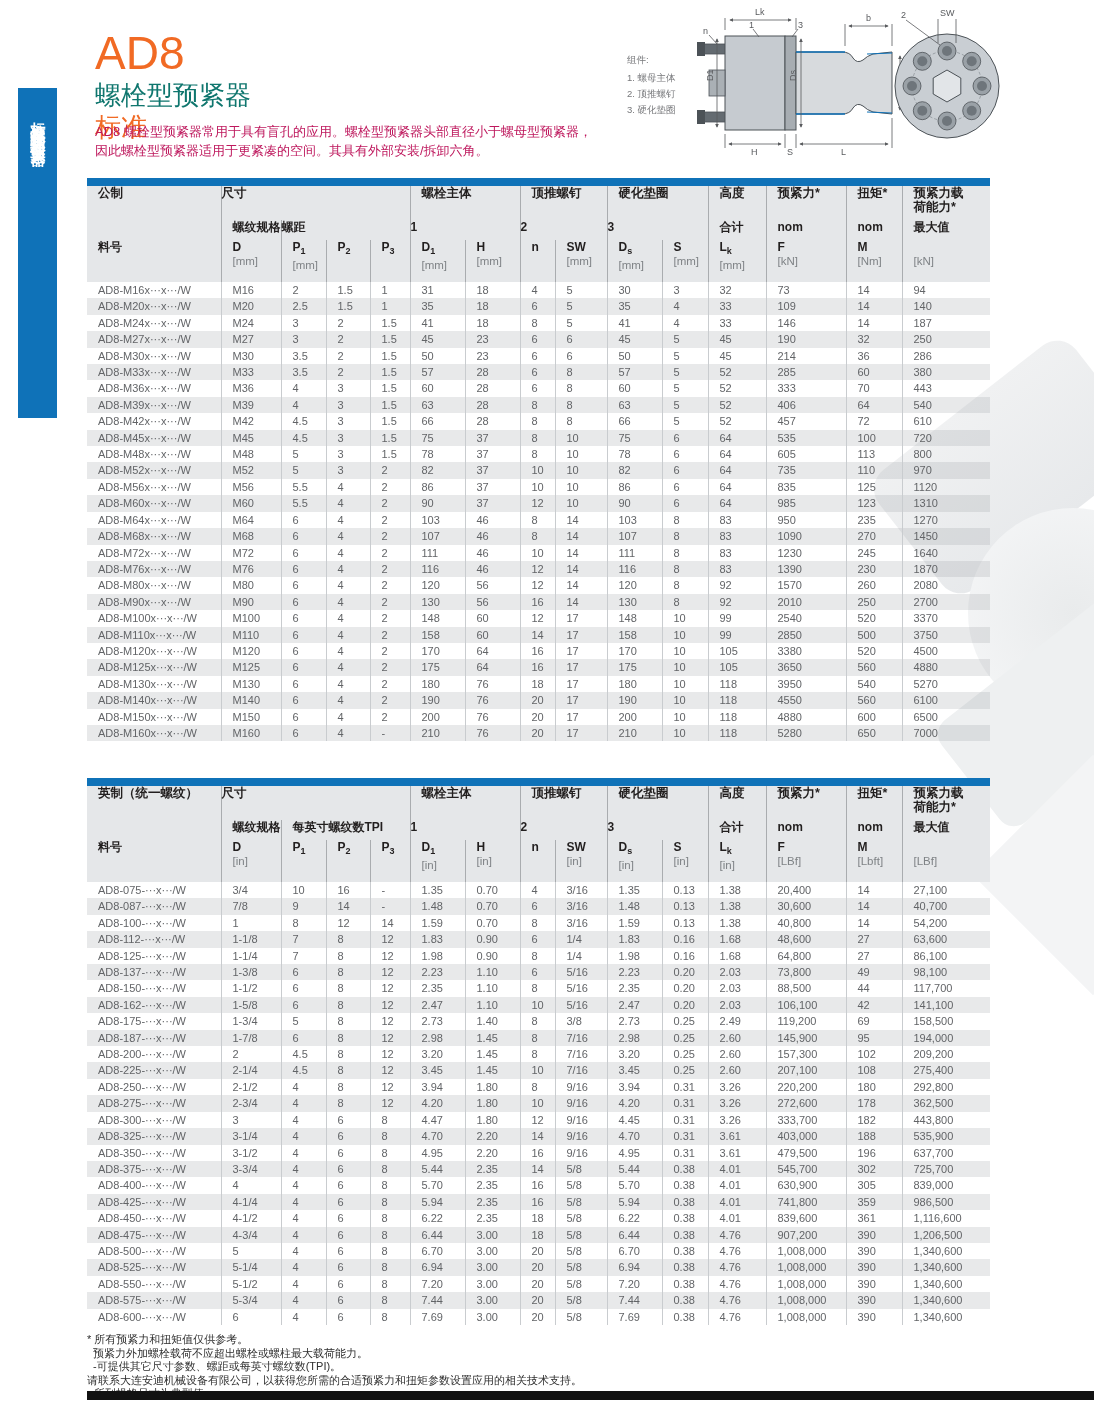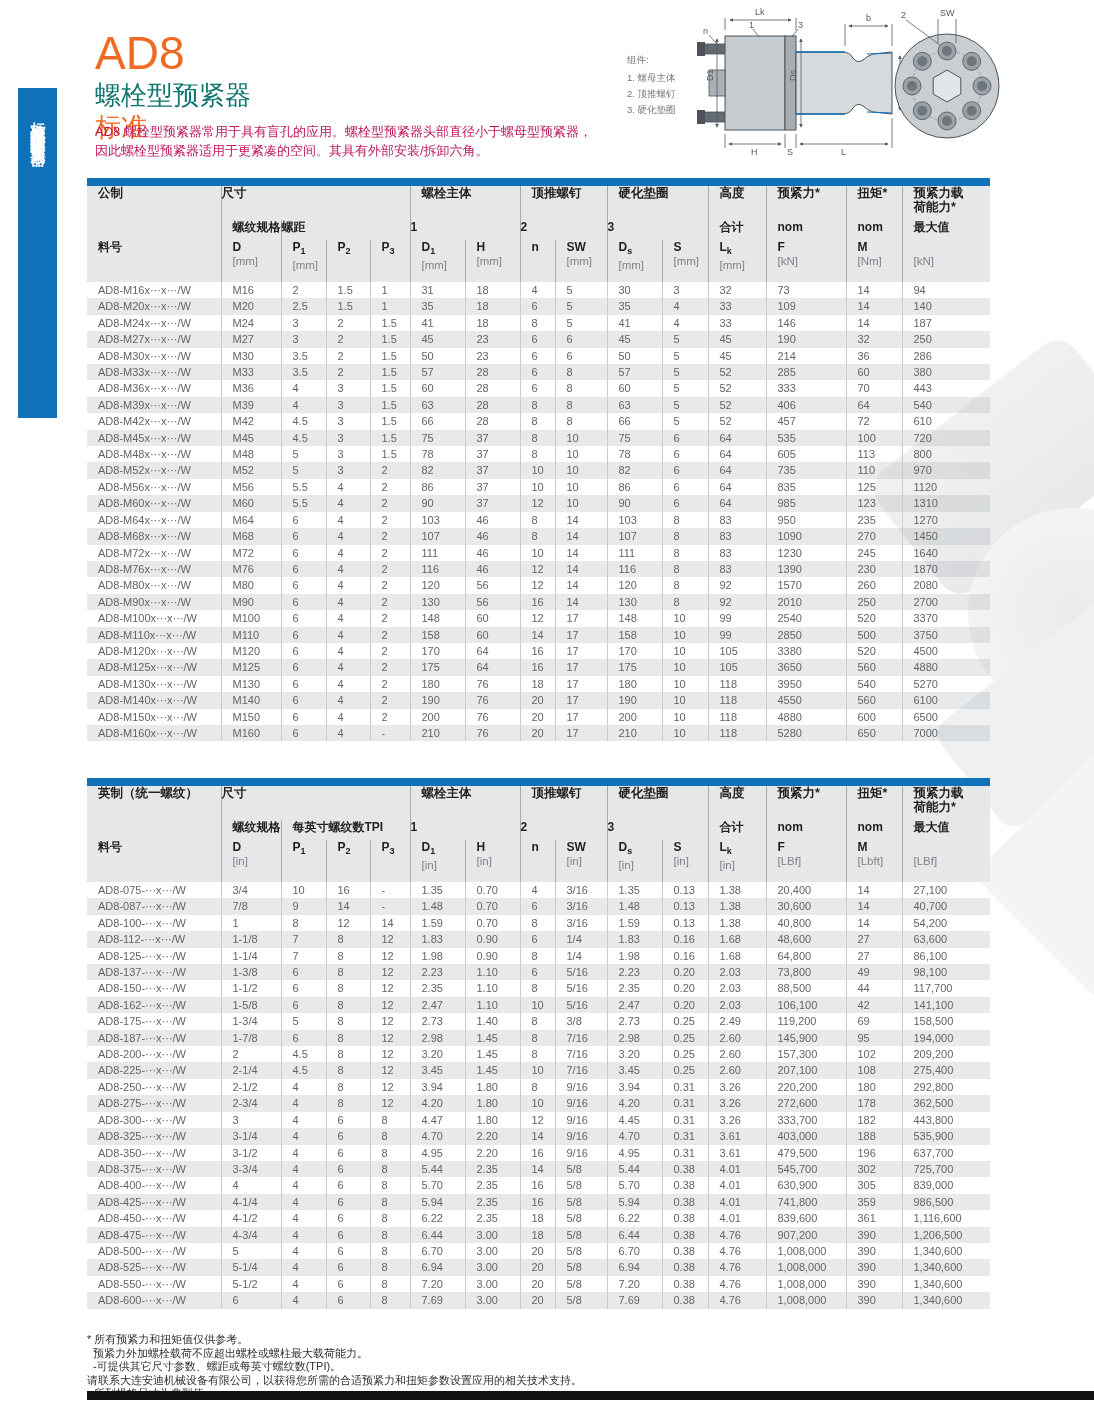--- a/index.html
+++ b/index.html
@@ -1282,20 +1282,37 @@
             <td>20</td>
             <td>5/8</td>
             <td>7.20</td>
             <td>0.38</td>
             <td>4.76</td>
             <td>1,008,000</td>
             <td>390</td>
             <td>1,340,600</td>
           </tr>
           <tr>
+            <td>AD8-575-···x···/W</td>
+            <td>5-3/4</td>
+            <td>4</td>
+            <td>6</td>
+            <td>8</td>
+            <td>7.44</td>
+            <td>3.00</td>
+            <td>20</td>
+            <td>5/8</td>
+            <td>7.44</td>
+            <td>0.38</td>
+            <td>4.76</td>
+            <td>1,008,000</td>
+            <td>390</td>
+            <td>1,340,600</td>
+          </tr>
+          <tr>
             <td>AD8-600-···x···/W</td>
             <td>6</td>
             <td>4</td>
             <td>6</td>
             <td>8</td>
             <td>7.69</td>
             <td>3.00</td>
             <td>20</td>
             <td>5/8</td>
             <td>7.69</td>

